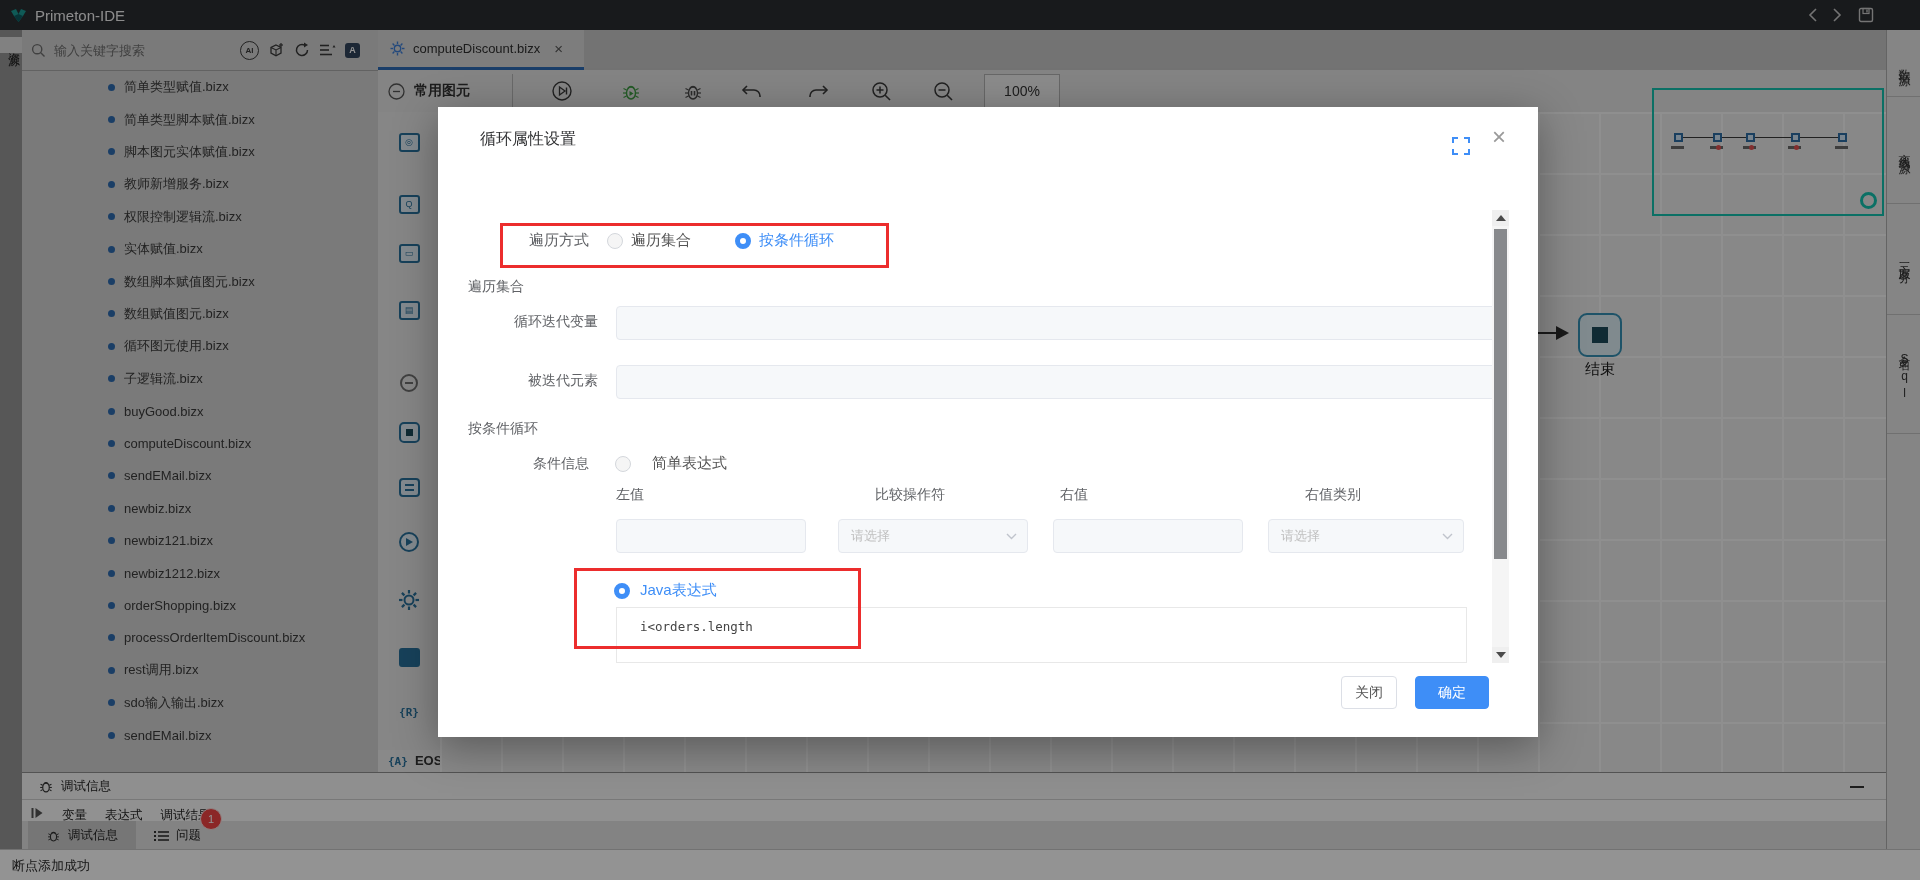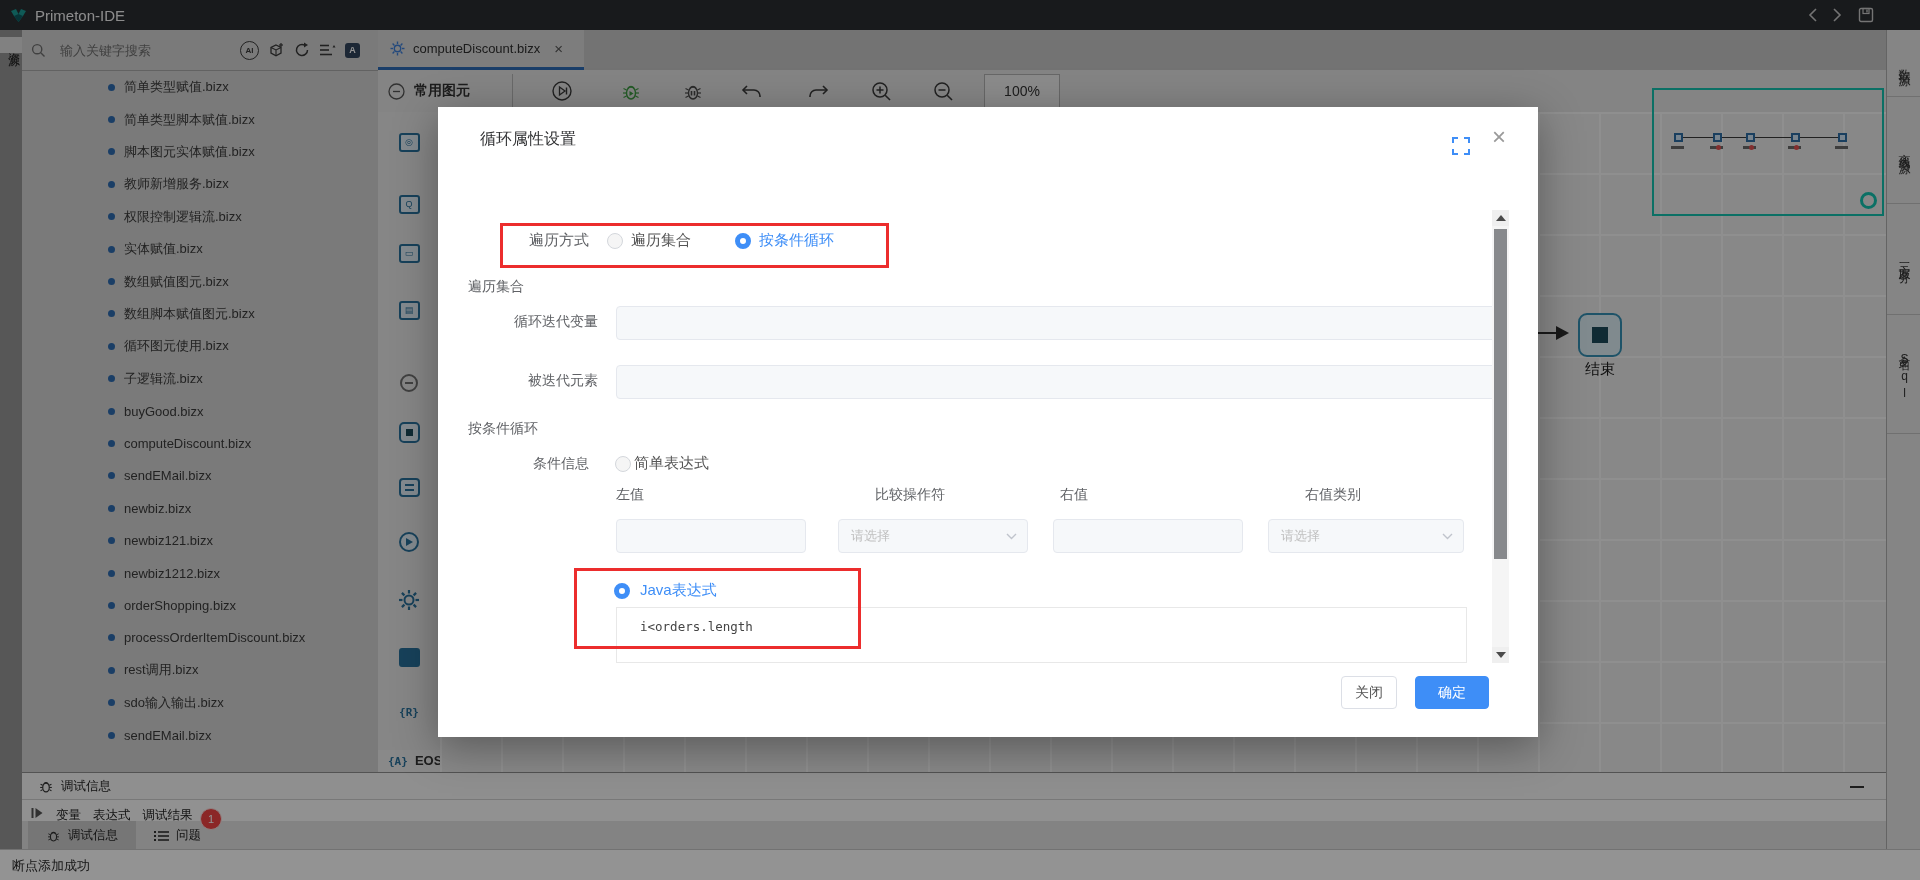--- a/index.html
+++ b/index.html
@@ -16,21 +16,21 @@
 
   
   .left-rail{left:0;top:30px;width:22px;height:850px;background:#979797;}
   .rail-tab{left:0;top:7px;width:22px;padding:6px 0;background:#dedede;color:#222;font-size:12px;
             writing-mode:vertical-rl;text-orientation:upright;text-align:center;letter-spacing:2px;}
 
   
   .sidebar{left:22px;top:30px;width:356px;height:742px;background:#d3d3d3;border-right:1px solid #9e9e9e;overflow:hidden;}
   .search-row{position:absolute;left:0;top:0;width:356px;height:40px;border-bottom:1px solid #aaa;
               display:flex;align-items:center;}
-  .search-input{border:0;background:transparent;outline:none;font-size:13px;color:#333;width:150px;margin-left:12px;}
+  .search-input{border:0;background:transparent;outline:none;font-size:13px;color:#333;width:150px;margin-left:6px;}
   .search-input::placeholder{color:#6f6f6f;}
   .search-icons{position:absolute;right:18px;top:0;height:40px;display:flex;align-items:center;gap:9px;}
   .ai-badge{width:17px;height:17px;border:1.5px solid #3a3a3a;border-radius:50%;font-size:8px;font-weight:bold;
             color:#3a3a3a;display:flex;align-items:center;justify-content:center;}
   .tr-badge{width:15px;height:15px;background:#31445c;border-radius:3px;color:#fff;font-size:9px;font-weight:bold;
             display:flex;align-items:center;justify-content:center;}
   .file-list{position:absolute;left:0;top:41px;width:356px;height:701px;overflow:hidden;}
   .file-item{height:32.4px;display:flex;align-items:center;padding-left:86px;cursor:pointer;}
   .dot{width:7px;height:7px;border-radius:50%;background:#2e6bb0;margin-right:9px;flex:0 0 auto;}
   .file-label{font-size:13px;color:#3b3b3b;white-space:nowrap;}
@@ -94,21 +94,21 @@
   .rr-sec{border-bottom:1px solid #c2c2c2;display:flex;align-items:center;justify-content:center;cursor:pointer;}
   .rr-txt{writing-mode:vertical-rl;text-orientation:upright;font-size:12px;color:#333;letter-spacing:3px;}
 
   
   .bottom-panel{left:22px;top:772px;width:1864px;height:77px;background:#bef264;border-top:1px solid #8f8f8f;}
   .bp-head{position:absolute;left:0;top:0;width:100%;height:27px;background:#f6f6f6;border-bottom:1px solid #cfcfcf;
            display:flex;align-items:center;gap:7px;padding-left:16px;box-sizing:border-box;}
   .bp-title{font-size:12.5px;color:#222;}
   .bp-min{position:absolute;right:22px;top:13px;width:14px;height:2px;background:#333;cursor:pointer;}
   .bp-row2{position:absolute;left:0;top:27px;width:100%;height:21px;background:#fafafa;overflow:hidden;
-           display:flex;align-items:flex-start;gap:12px;padding-left:8px;box-sizing:border-box;}
+           display:flex;align-items:flex-start;gap:18px;padding-left:8px;box-sizing:border-box;}
   .bp-sub{font-size:12.5px;color:#222;line-height:30px;white-space:nowrap;}
   .badge{position:absolute;left:178px;top:35px;width:20px;height:20px;border-radius:50%;background:#ef4444;
          color:#fff;font-size:11px;display:flex;align-items:center;justify-content:center;z-index:3;border:1px solid #f8dede;}
   .bp-tabs{position:absolute;left:0;top:48px;width:100%;height:29px;background:#e2e2e2;display:flex;align-items:center;}
   .bp-tab{height:29px;display:flex;align-items:center;gap:7px;padding:0 18px;font-size:12.5px;color:#222;cursor:pointer;}
   .bp-tab.active{background:#cccccc;margin-left:6px;}
 
   .statusbar{left:0;top:849px;width:1920px;height:31px;background:#fdfdfd;border-top:1px solid #c4c4c4;
              display:flex;align-items:center;}
   .status-text{margin-left:12px;font-size:13px;color:#2b2b2b;}
@@ -247,25 +247,25 @@
       <div class="file-item">
           <span class="dot"></span>
           <span class="file-label">权限控制逻辑流.bizx</span>
         </div>
       <div class="file-item">
           <span class="dot"></span>
           <span class="file-label">实体赋值.bizx</span>
         </div>
       <div class="file-item">
           <span class="dot"></span>
+          <span class="file-label">数组脚本赋值图元.bizx</span>
+        </div>
+      <div class="file-item">
+          <span class="dot"></span>
           <span class="file-label">数组赋值图元.bizx</span>
-        </div>
-      <div class="file-item">
-          <span class="dot"></span>
-          <span class="file-label">数组脚本赋值图元.bizx</span>
         </div>
       <div class="file-item">
           <span class="dot"></span>
           <span class="file-label">循环图元使用.bizx</span>
         </div>
       <div class="file-item">
           <span class="dot"></span>
           <span class="file-label">子逻辑流.bizx</span>
         </div>
       <div class="file-item">
@@ -620,21 +620,21 @@
     <input class="m-input" style="left: 178px; top: 199px; width: 884px;">
 
     <div class="m-collabel" style="left:0;top:265px;width:160px;text-align:right">被迭代元素</div>
     <input class="m-input" style="left: 178px; top: 258px; width: 884px;">
 
     <div class="m-group" style="left:30px;top:313px">按条件循环</div>
 
     <div class="cond-row">
       <span class="m-collabel" style="position:static">条件信息</span>
       <span class="radio off" style="margin-left:26px"></span>
-      <span class="r-text" style="margin-left:3px">简单表达式</span>
+      <span class="r-text" style="margin-left:21px">简单表达式</span>
     </div>
 
     <div class="m-collabel" style="left:178px;top:379px">左值</div>
     <div class="m-collabel" style="left:437px;top:379px">比较操作符</div>
     <div class="m-collabel" style="left:622px;top:379px">右值</div>
     <div class="m-collabel" style="left:867px;top:379px">右值类别</div>
 
     <input class="m-input" style="left: 178px; top: 412px; width: 190px;">
     <div class="m-select" style="left:400px;top:412px;width:190px">
       <span class="sel-ph">请选择</span>

